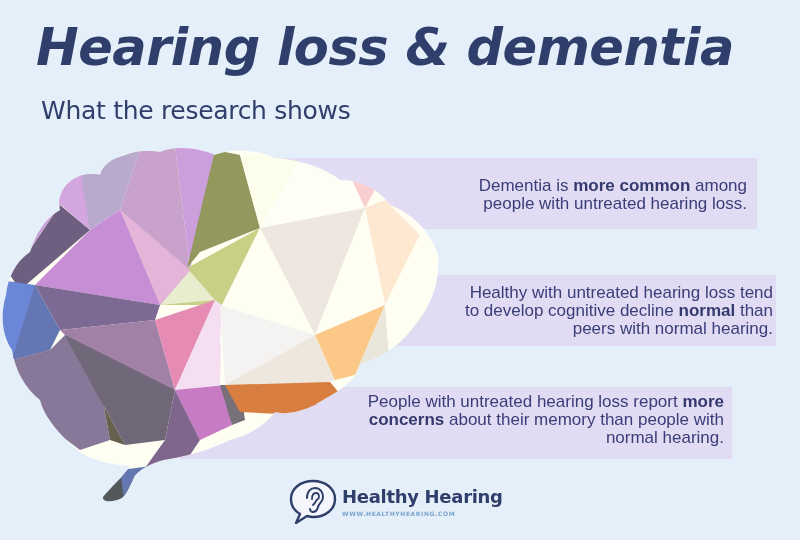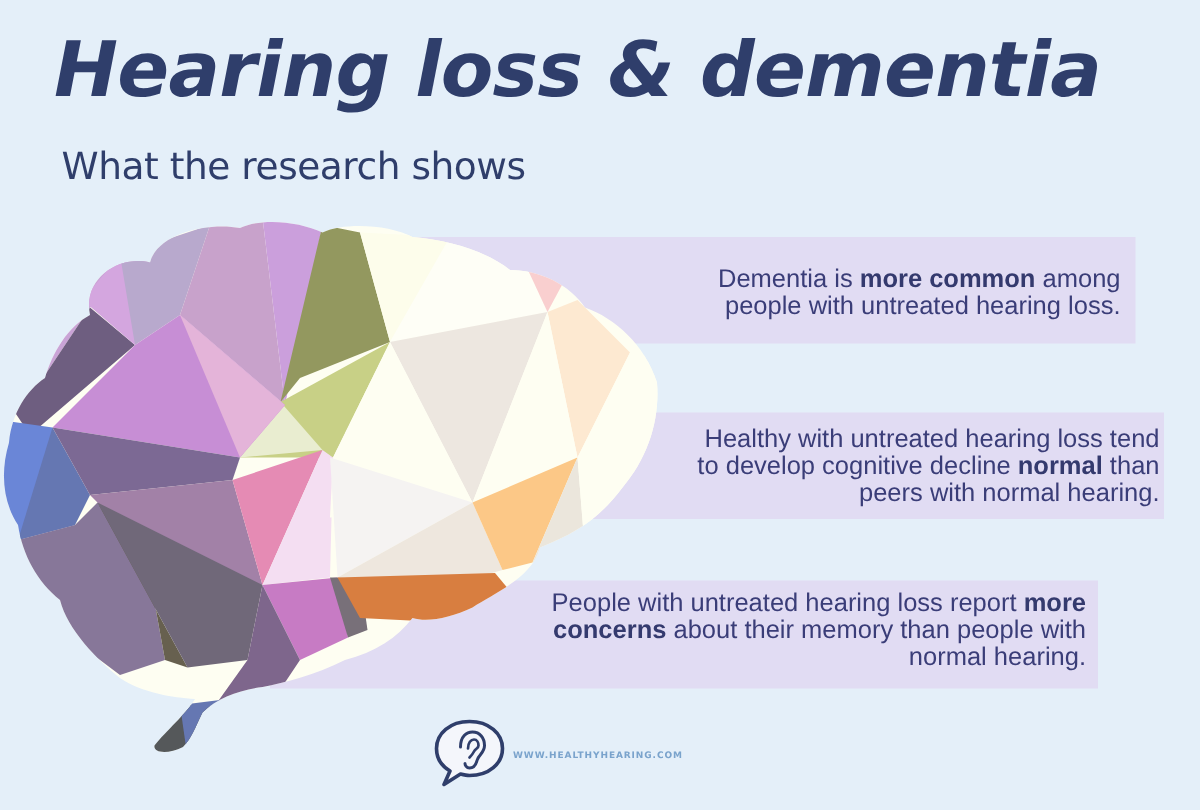--- a/index.html
+++ b/index.html
@@ -181,15 +181,16 @@
   <span>People with untreated hearing loss report </span><b>more concerns</b><span> about their memory than people with normal hearing.</span>
 </div>
 
 <div class="logo">
   <svg class="logo-icon" viewBox="0 0 50 48">
     <path d="M25 3 C12 3 3 11 3 21 C3 28 7 33 12 36 L8 45 L19 38 C21 38.5 23 39 25 39 C38 39 47 31 47 21 C47 11 38 3 25 3 Z" fill="#f4f6fb" stroke="#2f3e6b" stroke-width="2.4" stroke-linejoin="round"></path>
     <path d="M19 20 C19 13 23 10 27 10 C32 10 35 14 35 19 C35 24 31 25 30 29 C29 33 27 34 25 34 C23 34 22 32 22 31" fill="none" stroke="#2f3e6b" stroke-width="2" stroke-linecap="round"></path>
     <path d="M24 21 C24 17 26 15 28 15 C30 15 31 17 31 19 C31 21 29 21 28 23 C27 25 26 26 25 27" fill="none" stroke="#2f3e6b" stroke-width="1.8" stroke-linecap="round"></path>
   </svg>
   <div class="logo-text">
+    <div class="logo-name">Healthy Hearing</div>
     <div class="logo-url">WWW.HEALTHYHEARING.COM</div>
   </div>
 </div>
 
 </body></html>

